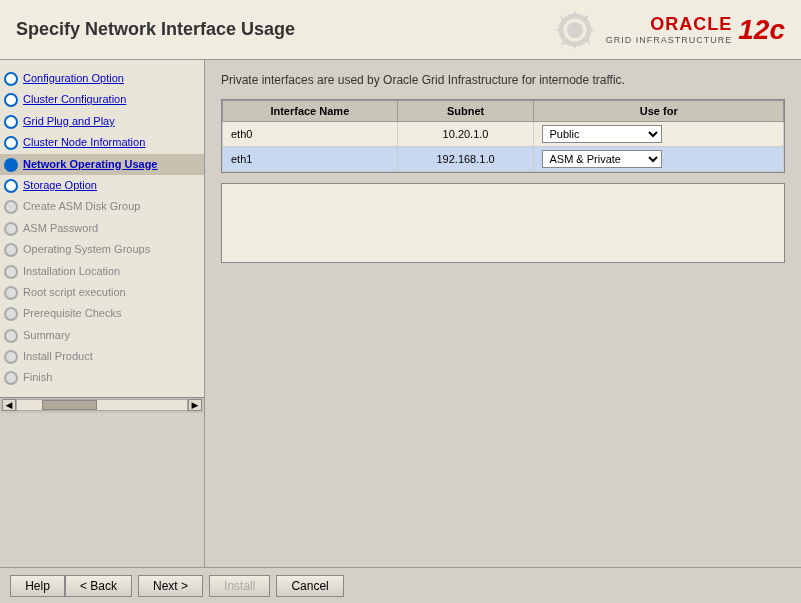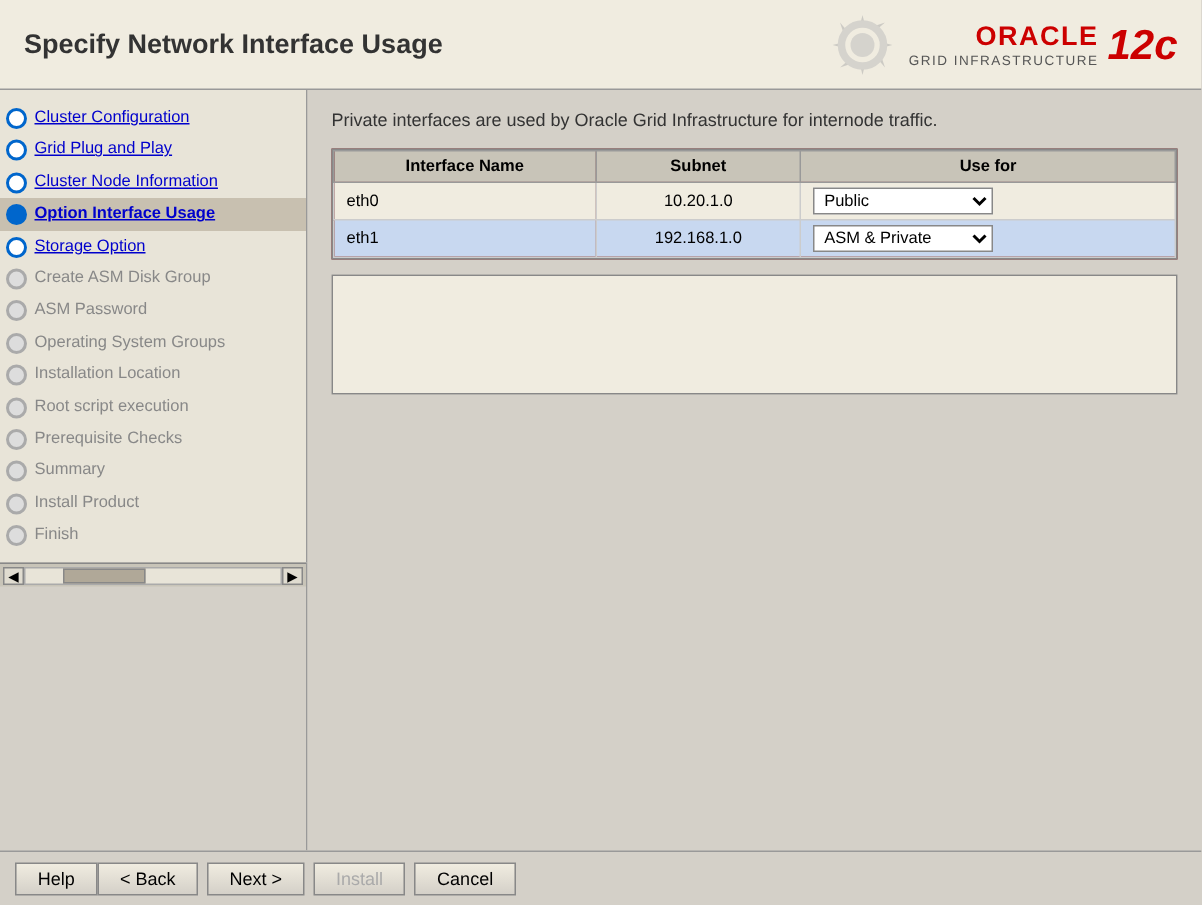--- a/index.html
+++ b/index.html
@@ -276,35 +276,39 @@
       <span class="oracle-sub">GRID INFRASTRUCTURE</span>
     </div>
     <span class="oracle-version">12c</span>
   </div>
 </div>
 
 <div class="main">
 
   <div style="display:flex;flex-direction:column;width:205px;border-right:1px solid #999;">
     <div class="sidebar" id="sidebar-nav">
+    <div class="sidebar-item clickable">
+          <div class="bullet" style="border-color: rgb(0, 102, 204); background: rgb(255, 255, 255);"></div>
+          <span class="sidebar-item-label">Configuration Option</span>
+        </div>
         <div class="sidebar-item clickable">
           <div class="bullet" style="border-color: rgb(0, 102, 204); background: rgb(255, 255, 255);"></div>
           <span class="sidebar-item-label">Cluster Configuration</span>
         </div>
         <div class="sidebar-item clickable">
           <div class="bullet" style="border-color: rgb(0, 102, 204); background: rgb(255, 255, 255);"></div>
           <span class="sidebar-item-label">Grid Plug and Play</span>
         </div>
         <div class="sidebar-item clickable">
           <div class="bullet" style="border-color: rgb(0, 102, 204); background: rgb(255, 255, 255);"></div>
           <span class="sidebar-item-label">Cluster Node Information</span>
         </div>
         <div class="sidebar-item active">
           <div class="bullet" style="background: rgb(0, 102, 204); border-color: rgb(0, 102, 204);"></div>
-          <span class="sidebar-item-label">Option Interface Usage</span>
+          <span class="sidebar-item-label">Network Operating Usage</span>
         </div>
         <div class="sidebar-item clickable">
           <div class="bullet" style="border-color: rgb(0, 102, 204); background: rgb(255, 255, 255);"></div>
           <span class="sidebar-item-label">Storage Option</span>
         </div>
         <div class="sidebar-item disabled">
           <div class="bullet"></div>
           <span class="sidebar-item-label">Create ASM Disk Group</span>
         </div>
         <div class="sidebar-item disabled">

